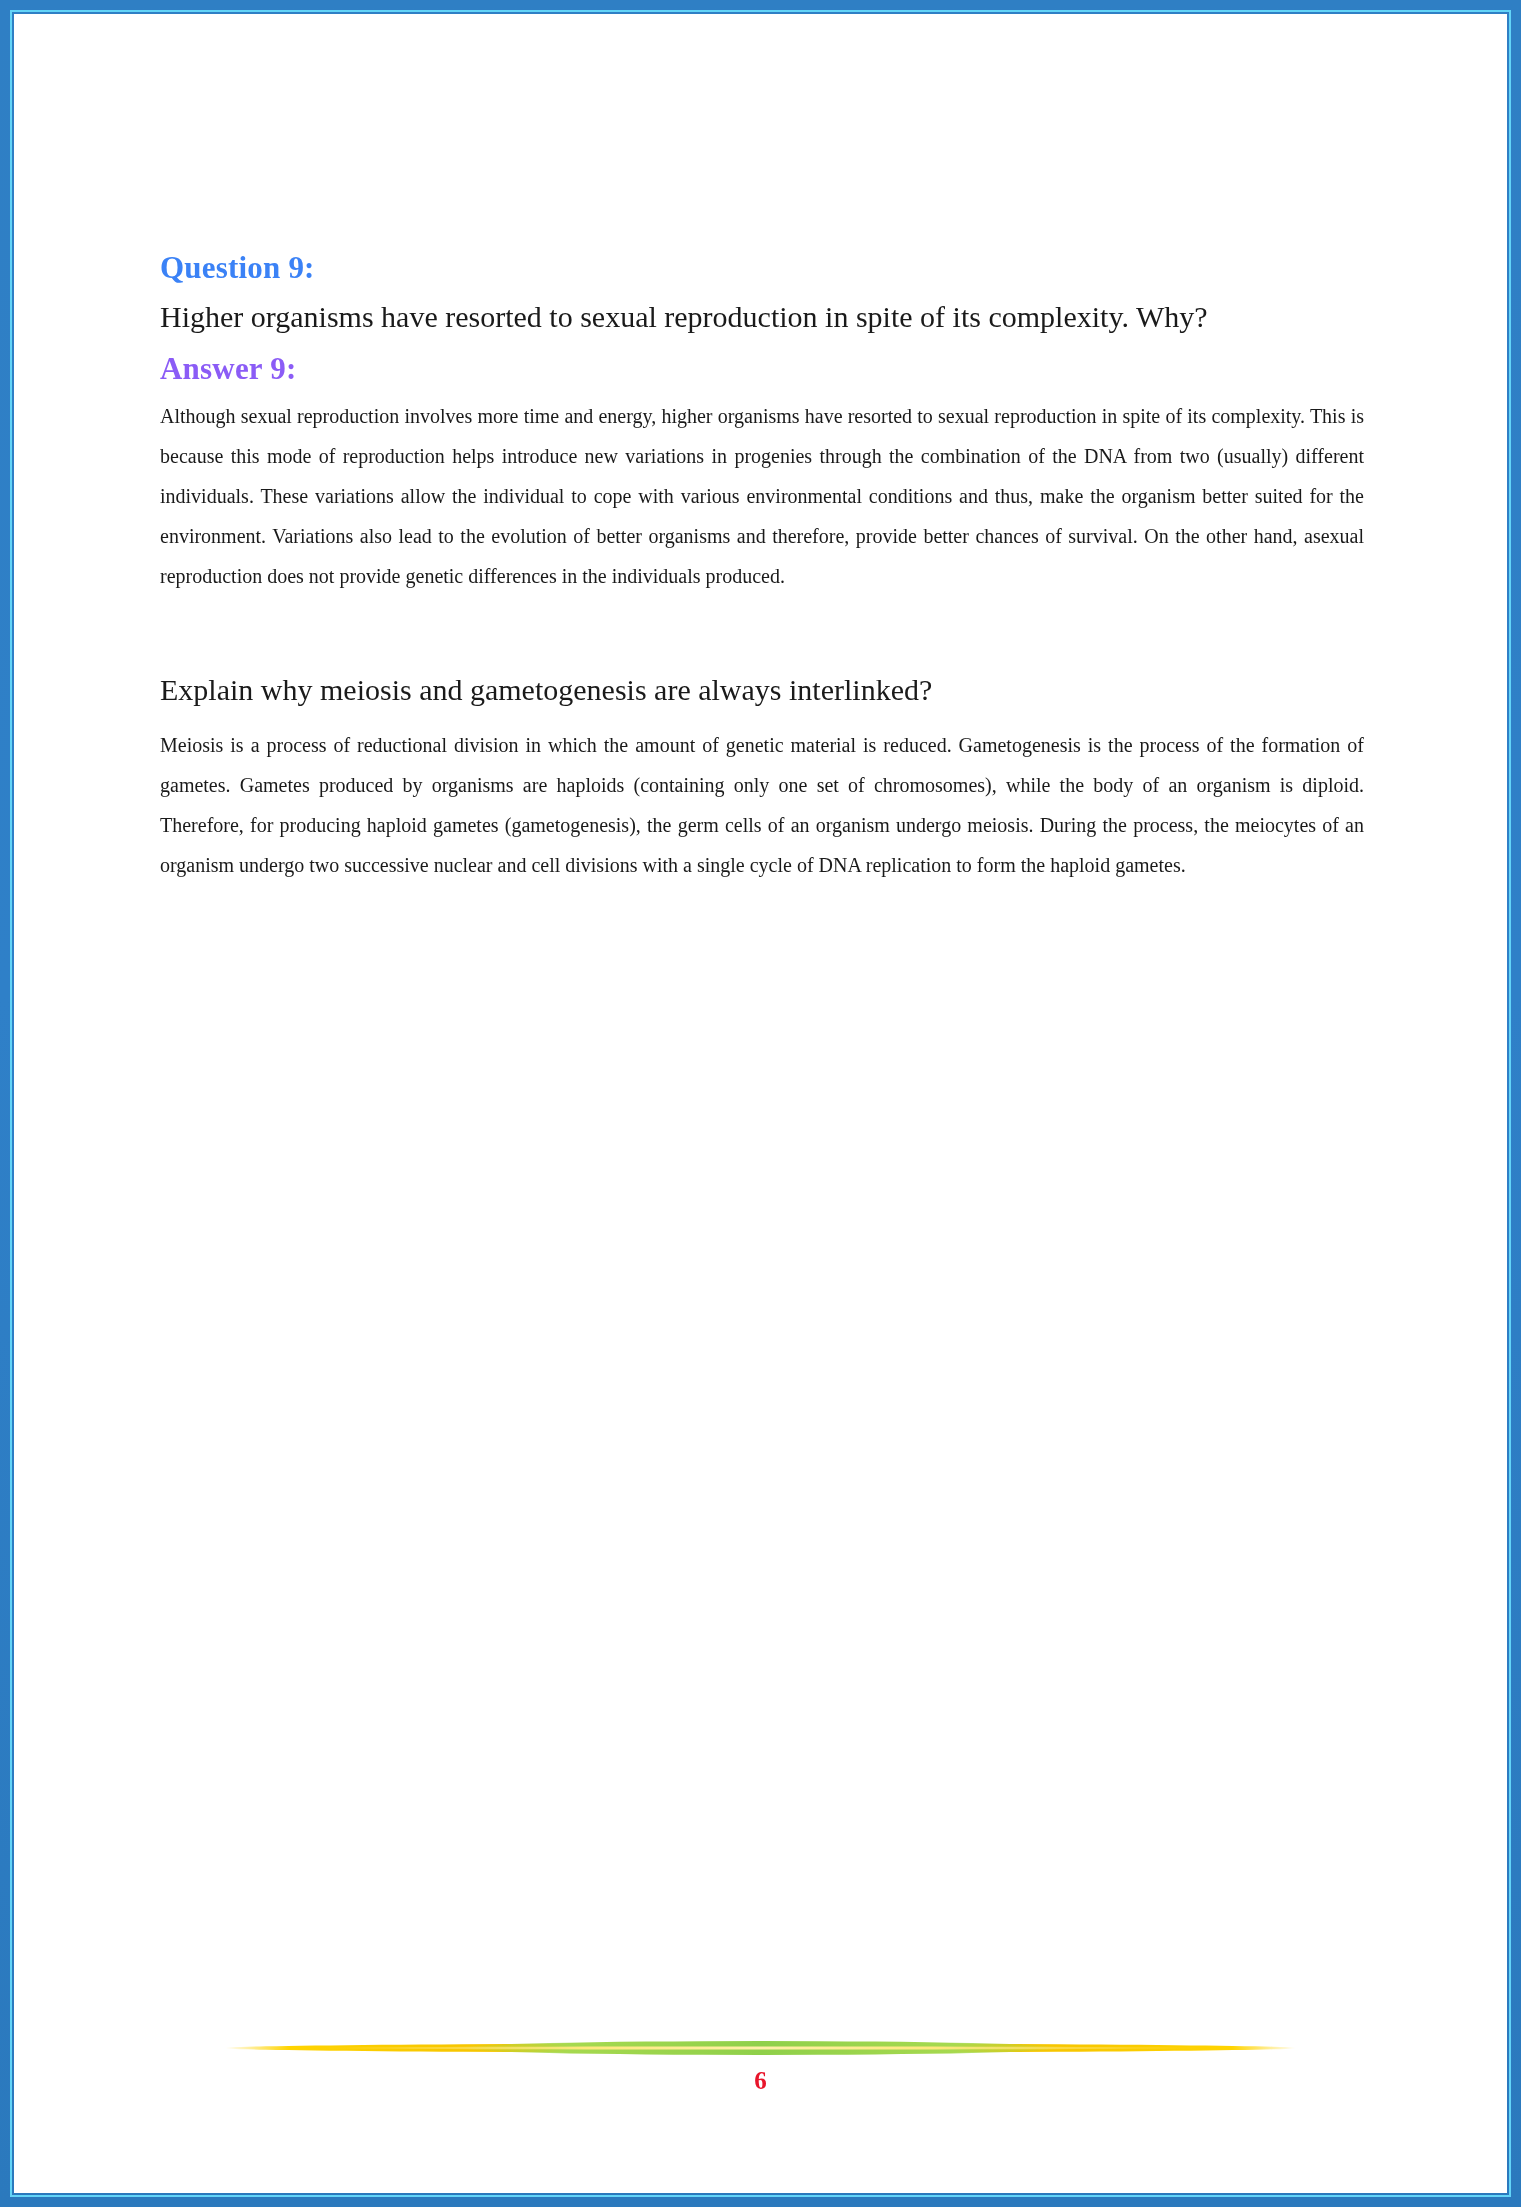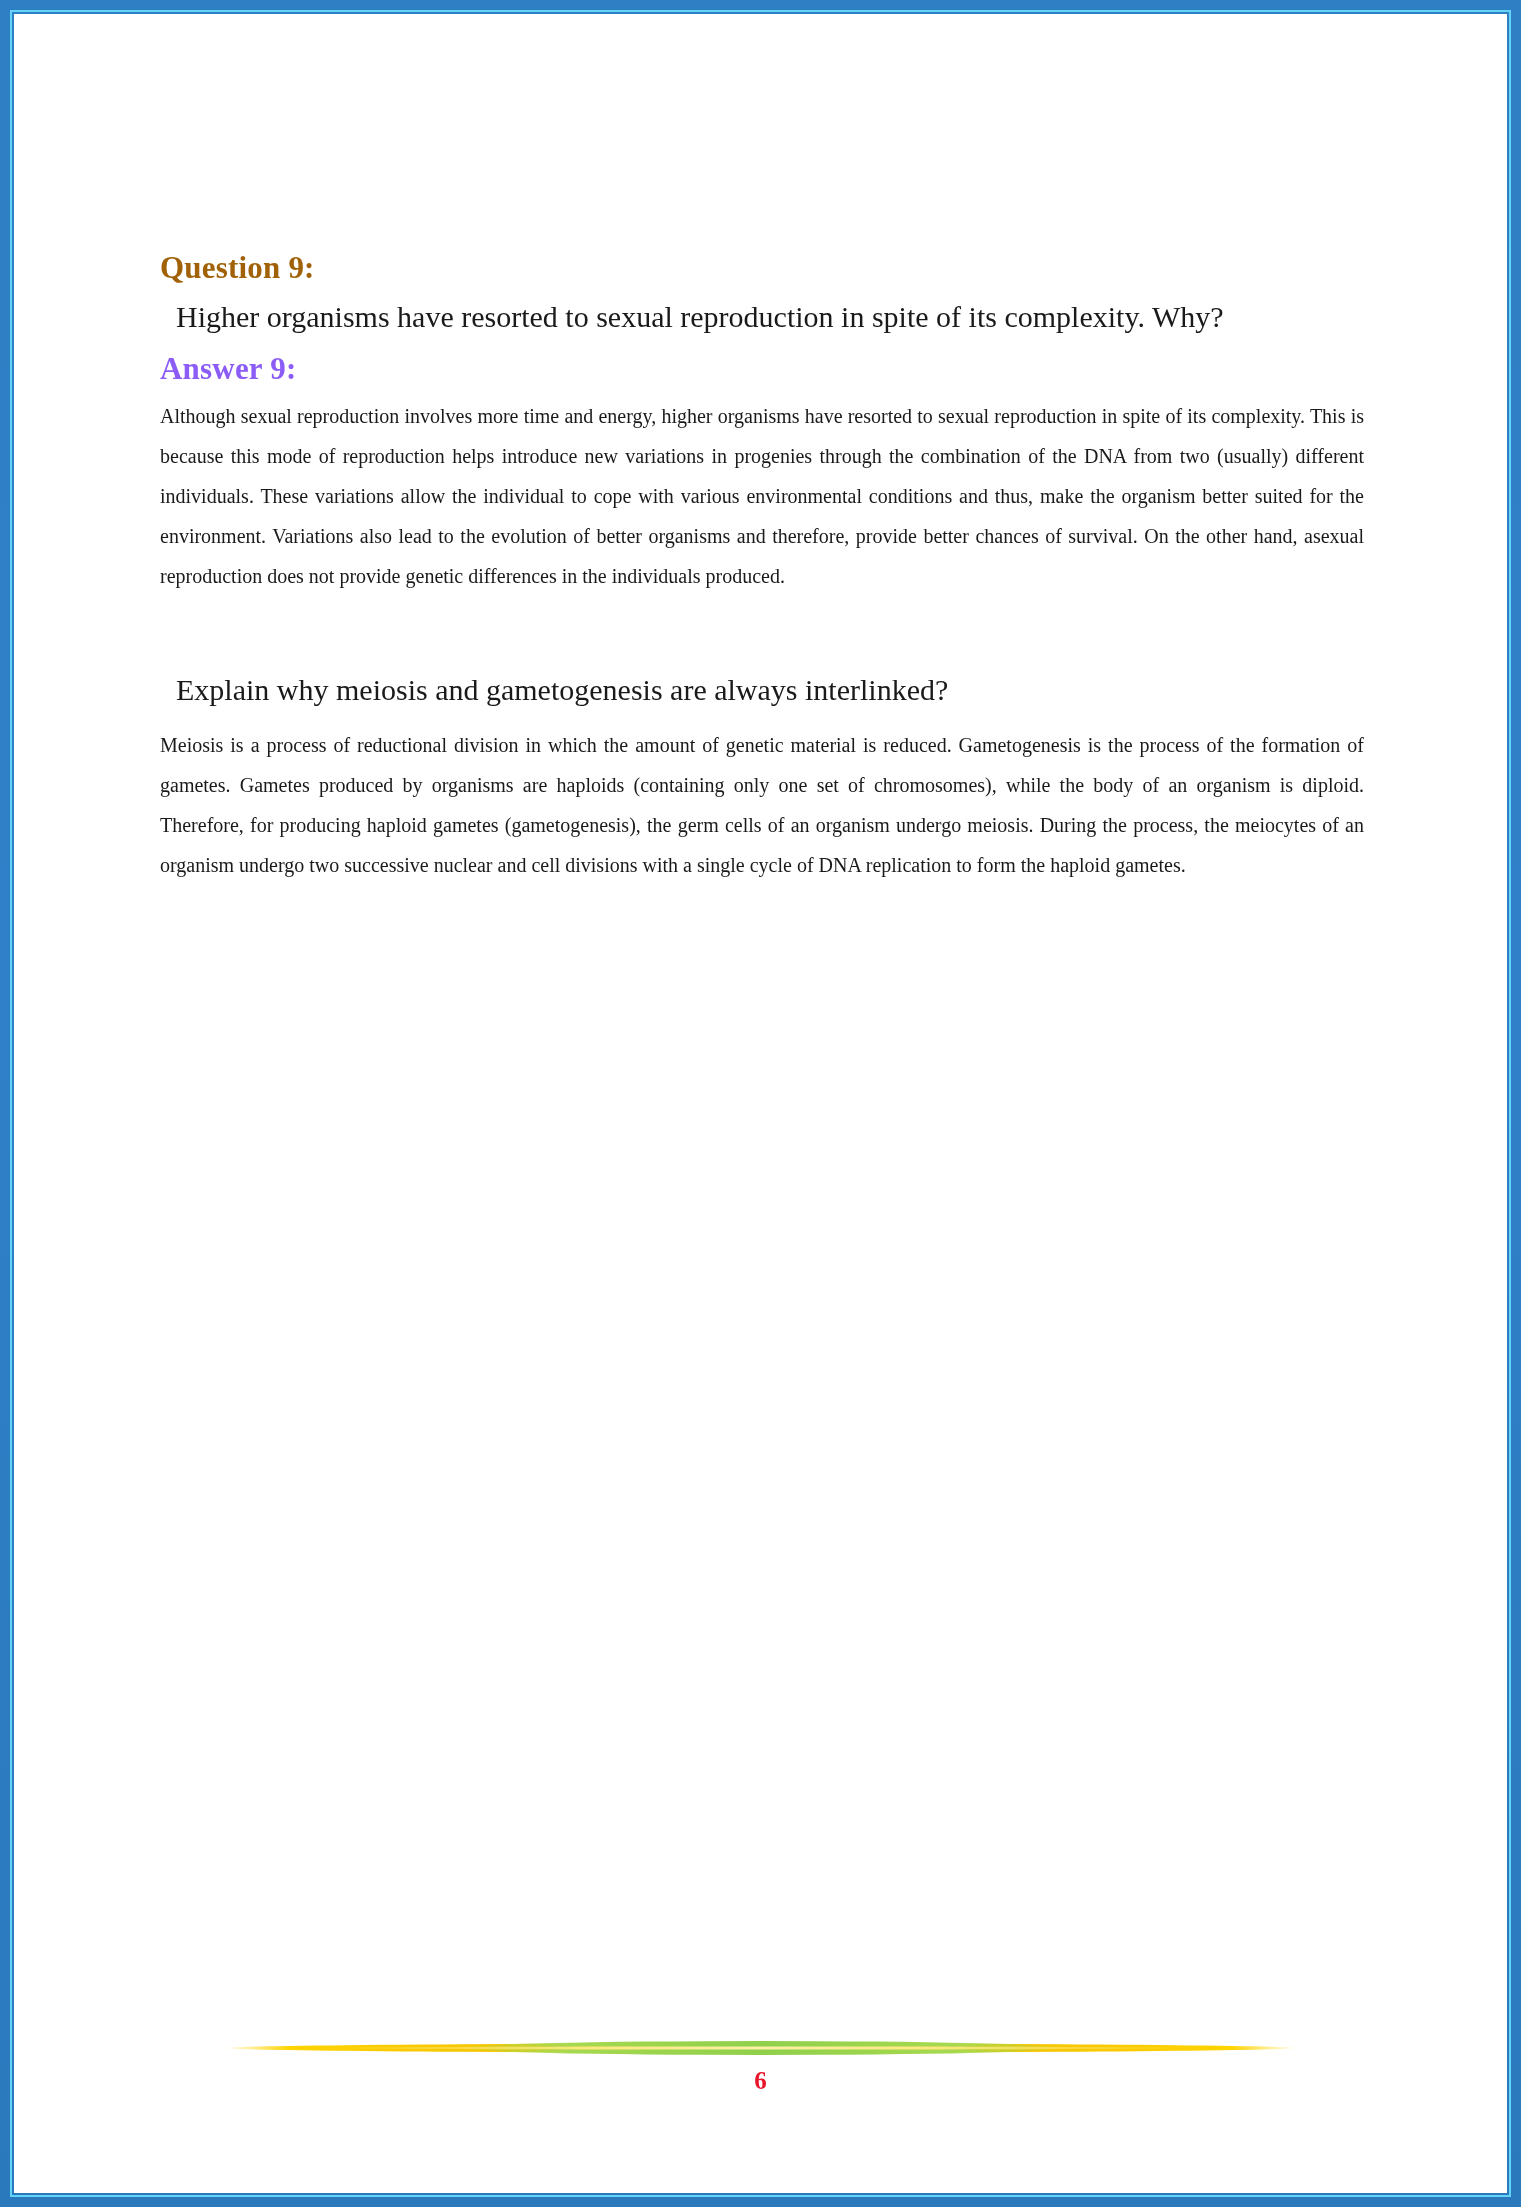--- a/index.html
+++ b/index.html
@@ -38,21 +38,21 @@
 
   
   .content {
     position: absolute;
     left: 160px;
     top: 250px;
     width: 1205px;
   }
 
   .q-heading {
-    color: #a16207;
+    color: #3b82f6;
     font-weight: bold;
     font-size: 31px;
     line-height: 1.18;
     margin: 0 0 10px 0;
     letter-spacing: 0.2px;
   }
 
   .a-heading {
     color: #8b5cf6;
     font-weight: bold;
@@ -61,21 +61,21 @@
     margin: 0 0 8px 0;
     letter-spacing: 0.2px;
   }
 
   .q-body {
     color: #1a1a1a;
     font-size: 30px;
     line-height: 1.36;
     text-align: justify;
     text-justify: inter-word;
-    margin: 0 0 14px 16px;
+    margin: 0 0 14px 0;
   }
 
   .a-body {
     color: #1a1a1a;
     font-size: 20px;
     line-height: 2.0;
     text-align: justify;
     text-justify: inter-word;
     margin: 0 1px 0 0;
   }

